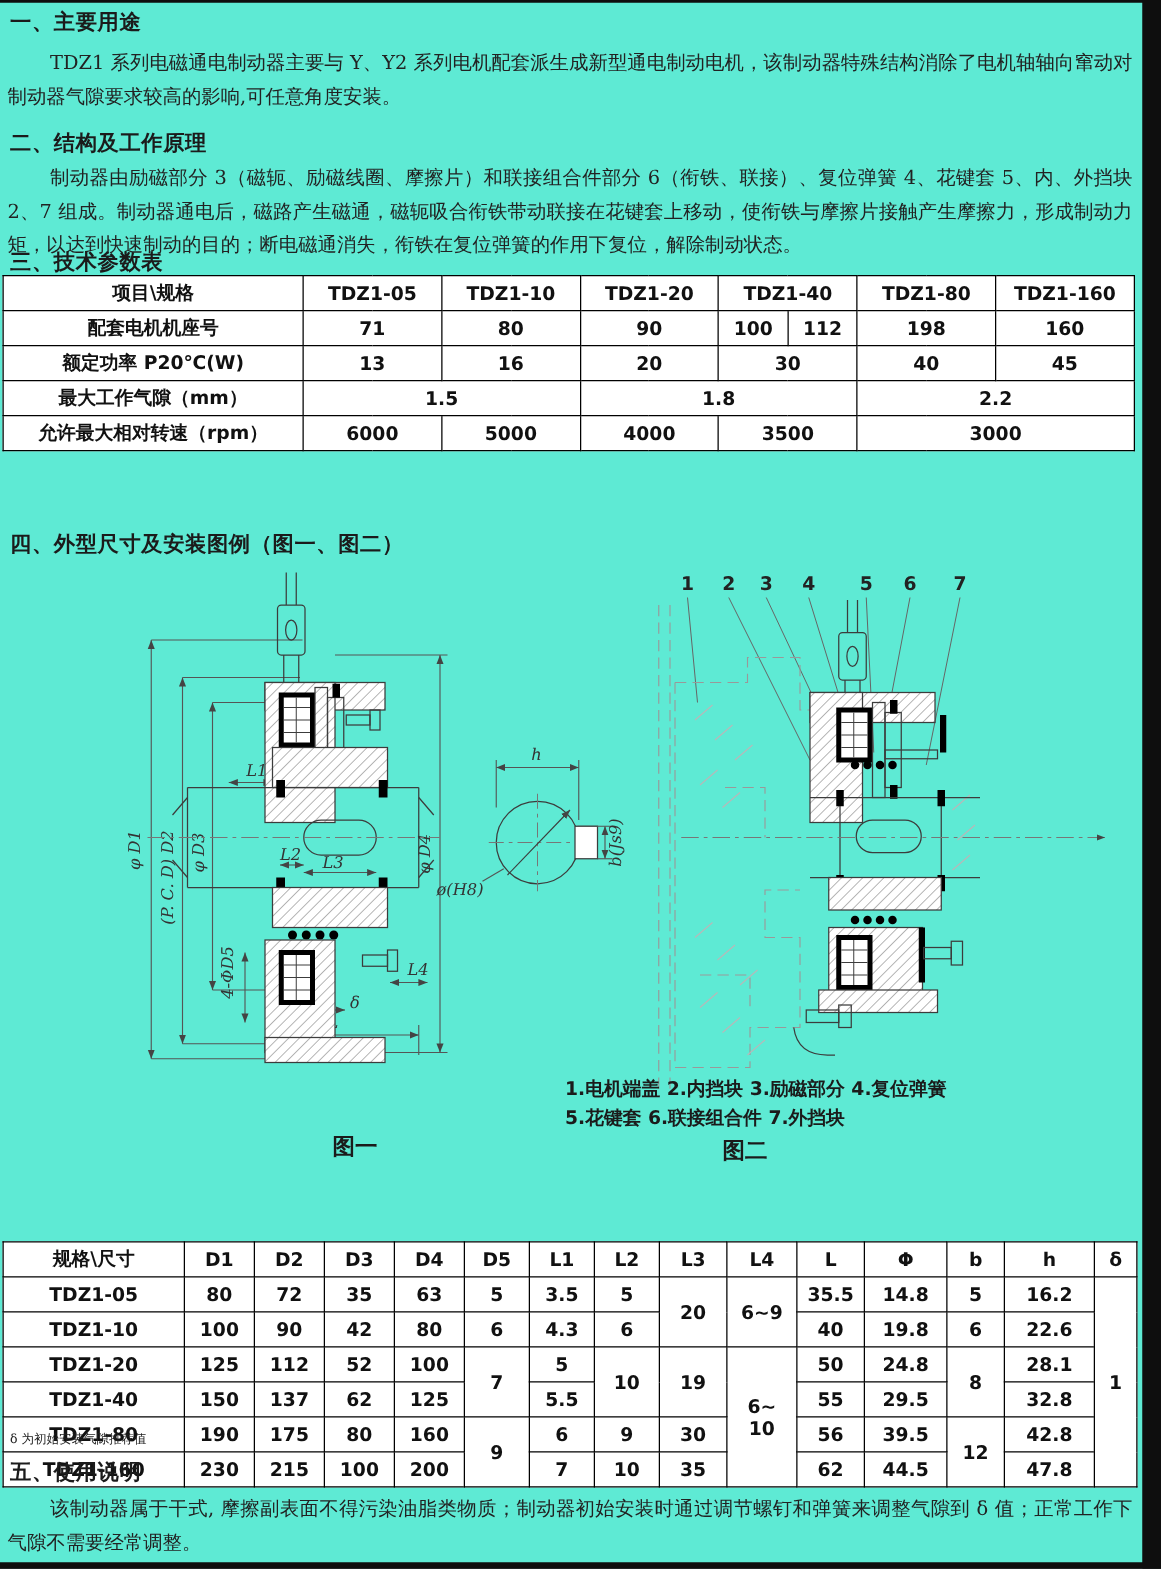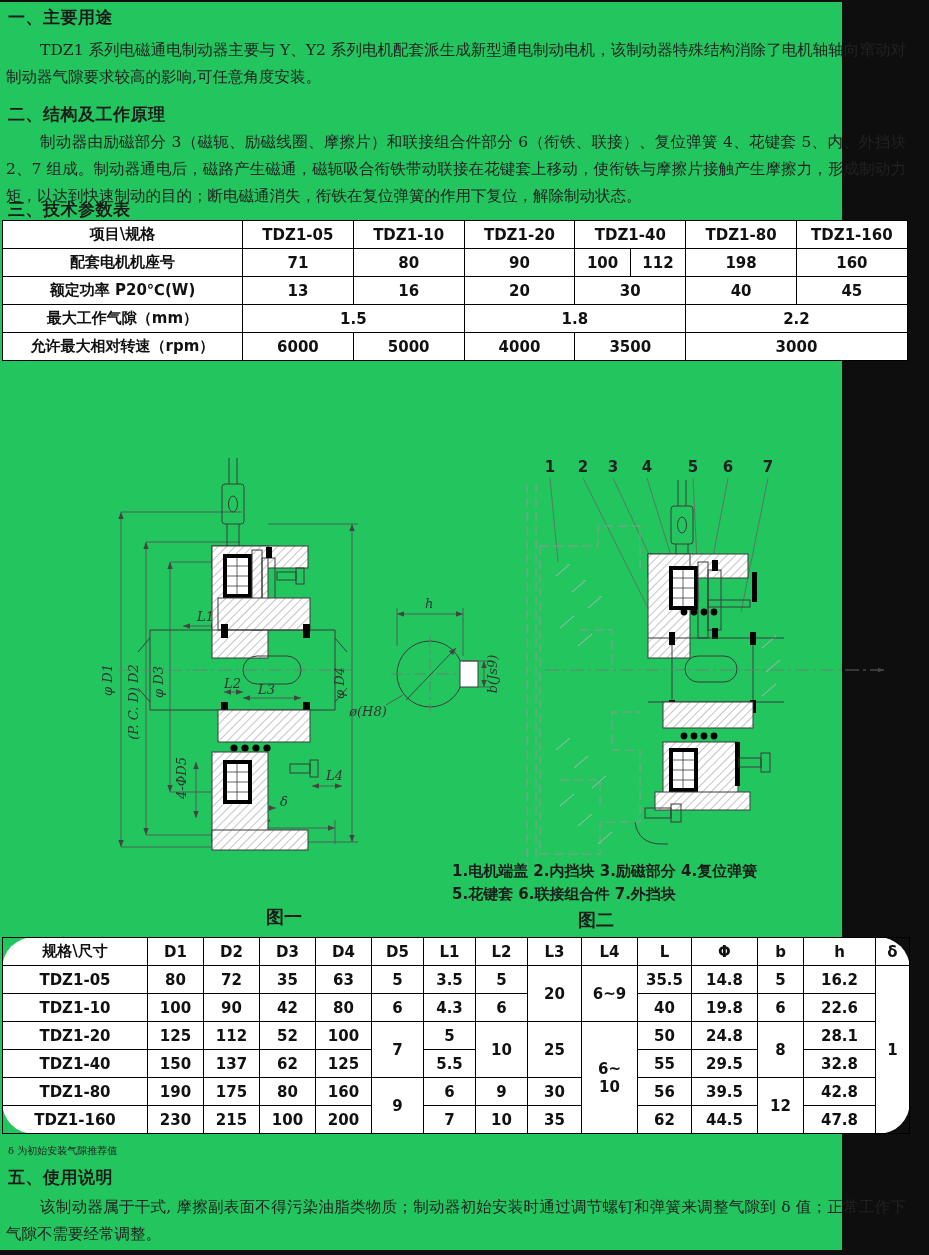--- a/index.html
+++ b/index.html
@@ -1,28 +1,28 @@
 <!DOCTYPE html>
 <html><head>
 <meta charset="utf-8">
 <style>
   html,body{margin:0;padding:0;}
   .page{position:relative;width:929px;height:1255px;background:#0e0e0e;overflow:hidden;
         font-family:"DejaVu Sans",sans-serif;}
-  .paper{position:absolute;left:0;top:2px;width:842px;height:1248px;background:#22c55e;}
+  .paper{position:absolute;left:0;top:2px;width:914px;height:1248px;background:#5eead4;}
   .sec{position:absolute;left:8px;margin:0;font-size:17px;font-weight:700;color:#1b1b1b;
        font-family:"DejaVu Sans",sans-serif;letter-spacing:.5px;}
   .body-p{position:absolute;left:6px;width:900px;margin:0;font-size:15.5px;line-height:27px;
        color:#222;text-align:justify;text-indent:2.2em;font-family:"DejaVu Serif",serif;}
   table{position:absolute;left:2px;border-collapse:collapse;table-layout:fixed;background:#fff;}
   td{border:1.5px solid #000;text-align:center;vertical-align:middle;height:27px;
      font-size:15px;font-weight:600;color:#111;padding:0 2px;white-space:pre-line;
      font-family:"DejaVu Sans",sans-serif;overflow:hidden;}
   .t1{width:905px;top:218px;}
-  .t2{width:907px;top:935px;border-radius:32px;}
+  .t2{width:907px;top:991px;}
   .figwrap{position:absolute;left:0;top:448px;width:914px;height:482px;}
   .cap{position:absolute;font-size:18px;font-weight:700;color:#1b1b1b;}
   .legend{position:absolute;left:452px;top:858px;font-size:15px;font-weight:700;color:#1b1b1b;
           line-height:23px;}
   .footnote{position:absolute;left:8px;top:1142px;font-size:10px;color:#222;
             font-family:"DejaVu Serif",serif;}
   .dt{font-family:"DejaVu Serif",serif;font-style:italic;font-size:13px;fill:#333;}
   .co{font-family:"DejaVu Sans",sans-serif;font-weight:700;font-size:15px;fill:#222;}
   svg{display:block;}
 </style>
@@ -84,20 +84,21 @@
             <td>允许最大相对转速（rpm）</td>
             <td colspan="2">6000</td>
             <td colspan="2">5000</td>
             <td colspan="2">4000</td>
             <td colspan="2">3500</td>
             <td colspan="4">3000</td>
           </tr>
         </tbody>
     </table>
 
+    <h2 class="sec" style="top:422px">四、外型尺寸及安装图例（图一、图二）</h2>
 
     <div class="figwrap">
       <svg width="914" height="482" viewBox="0 0 914 482">
         <defs>
           <pattern id="h" patternUnits="userSpaceOnUse" width="6" height="6" patternTransform="rotate(45)">
             <rect width="6" height="6" fill="#ffffff"></rect>
             <line x1="0" y1="0" x2="0" y2="6" stroke="#8a8a8a" stroke-width="1"></line>
           </pattern>
           <marker id="arr" viewBox="0 0 10 10" refX="9" refY="5" markerWidth="9" markerHeight="9" orient="auto-start-reverse">
             <path d="M0,1.5 L9,5 L0,8.5 z" fill="#444"></path>
@@ -384,21 +385,21 @@
           </tr>
           <tr>
             <td>TDZ1-20</td>
             <td>125</td>
             <td>112</td>
             <td>52</td>
             <td>100</td>
             <td rowspan="2">7</td>
             <td>5</td>
             <td rowspan="2">10</td>
-            <td rowspan="2">25</td>
+            <td rowspan="2">19</td>
             <td rowspan="4">6~
 10</td>
             <td>50</td>
             <td>24.8</td>
             <td rowspan="2">8</td>
             <td>28.1</td>
           </tr>
           <tr>
             <td>TDZ1-40</td>
             <td>150</td>

